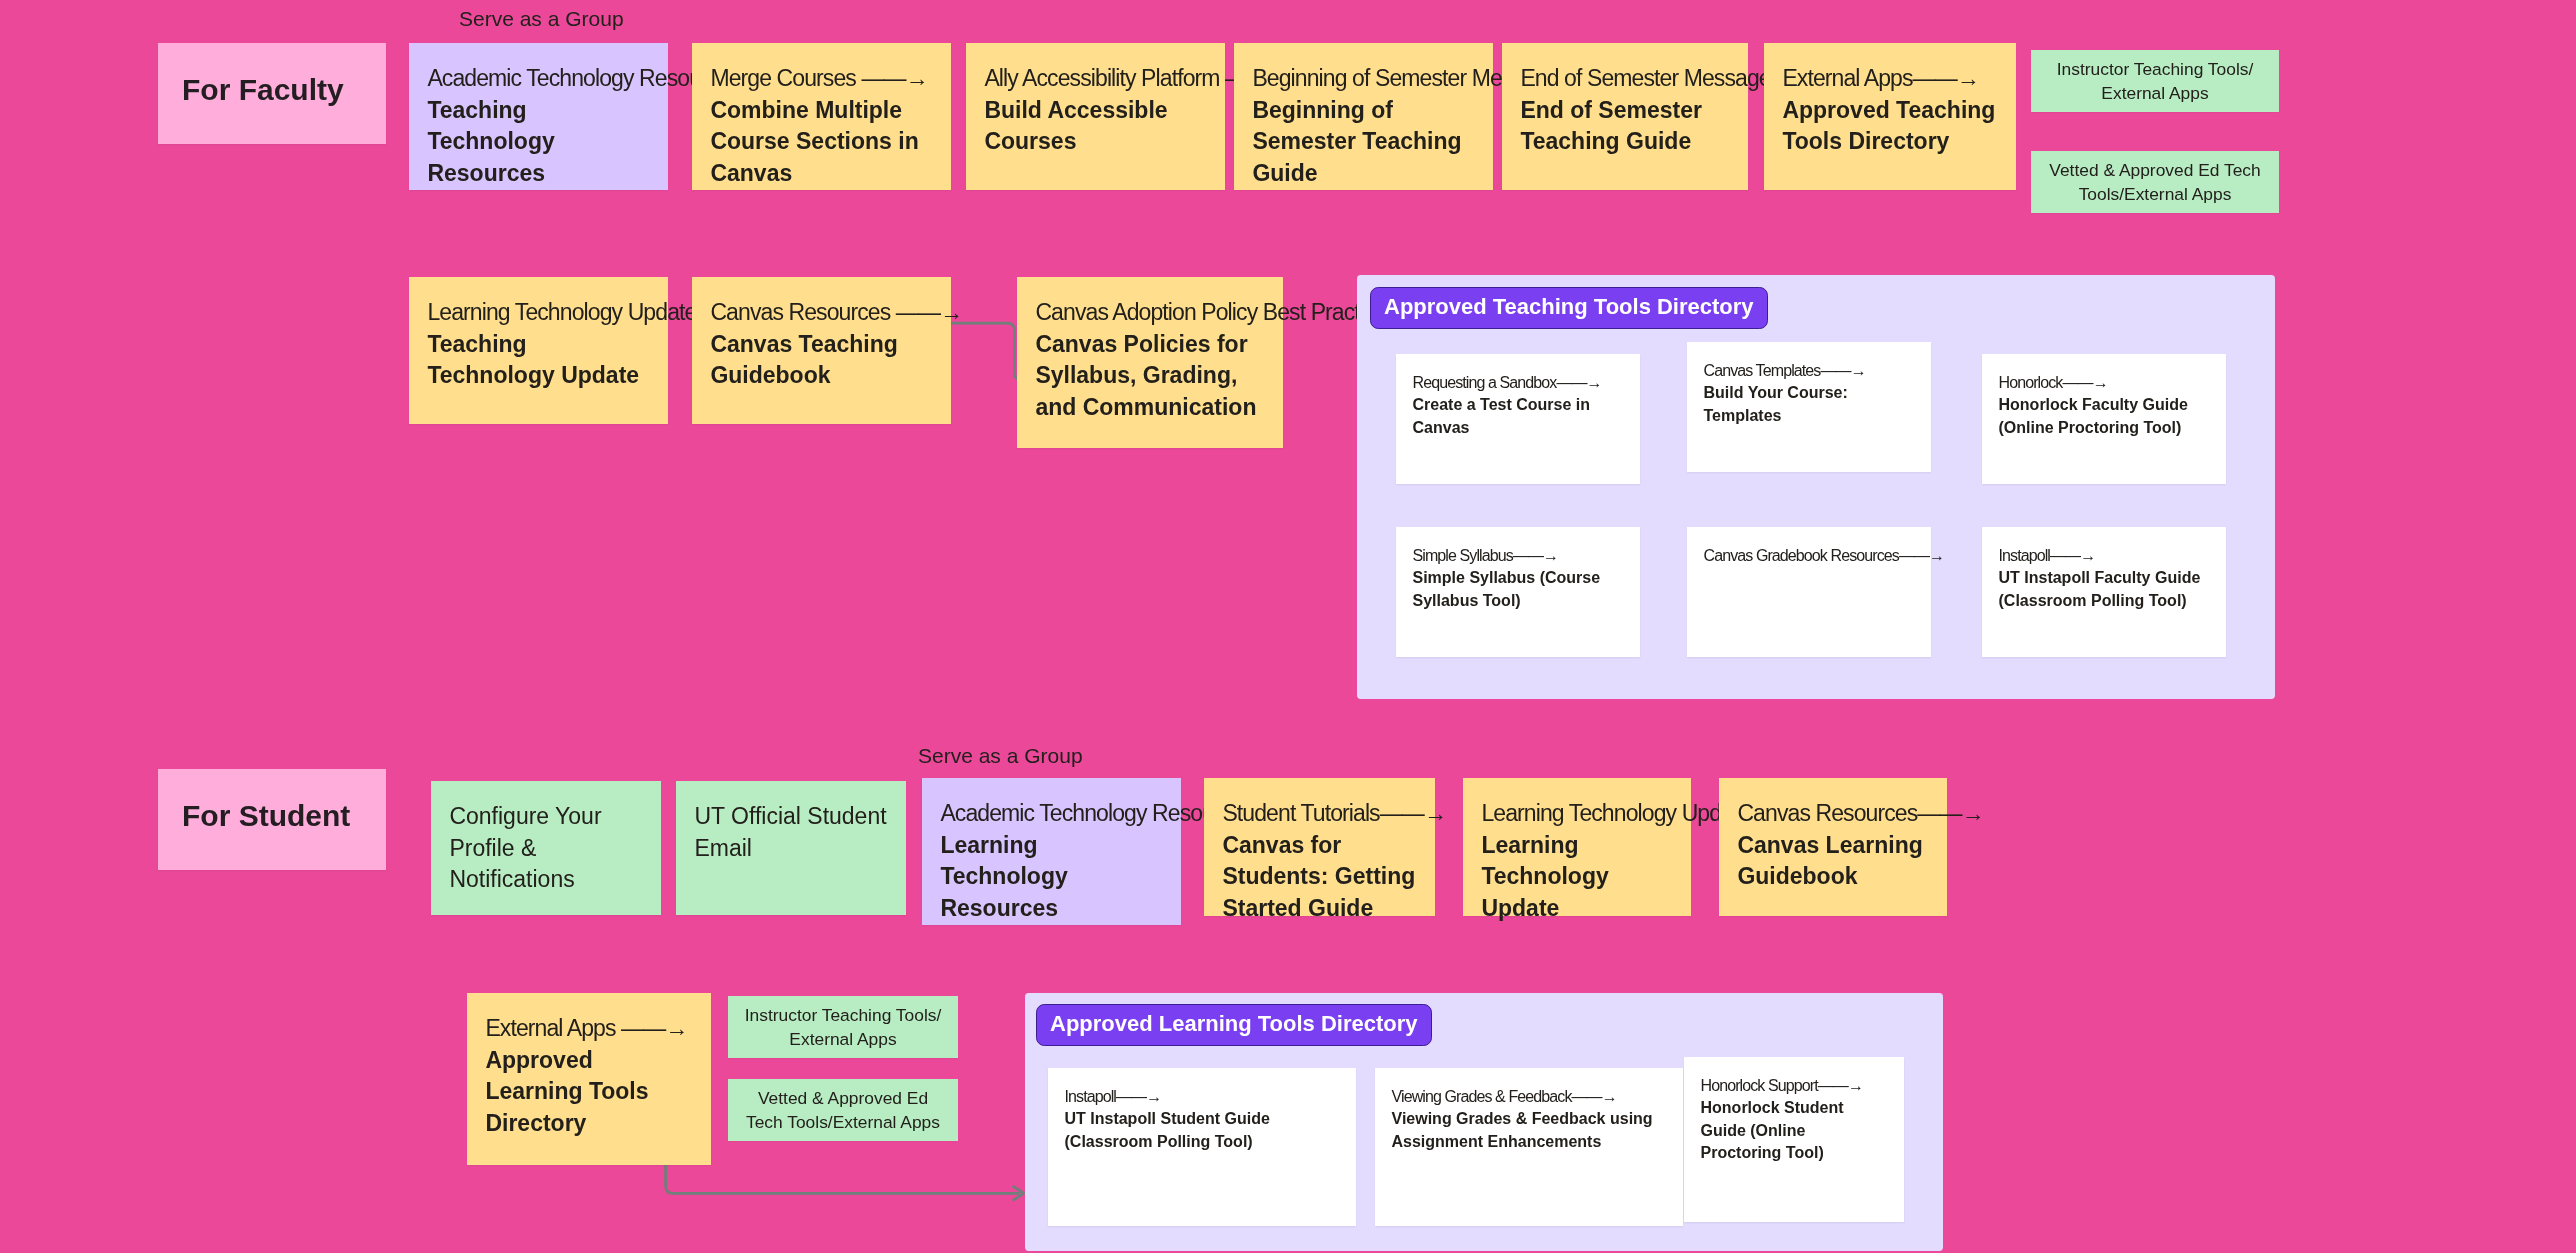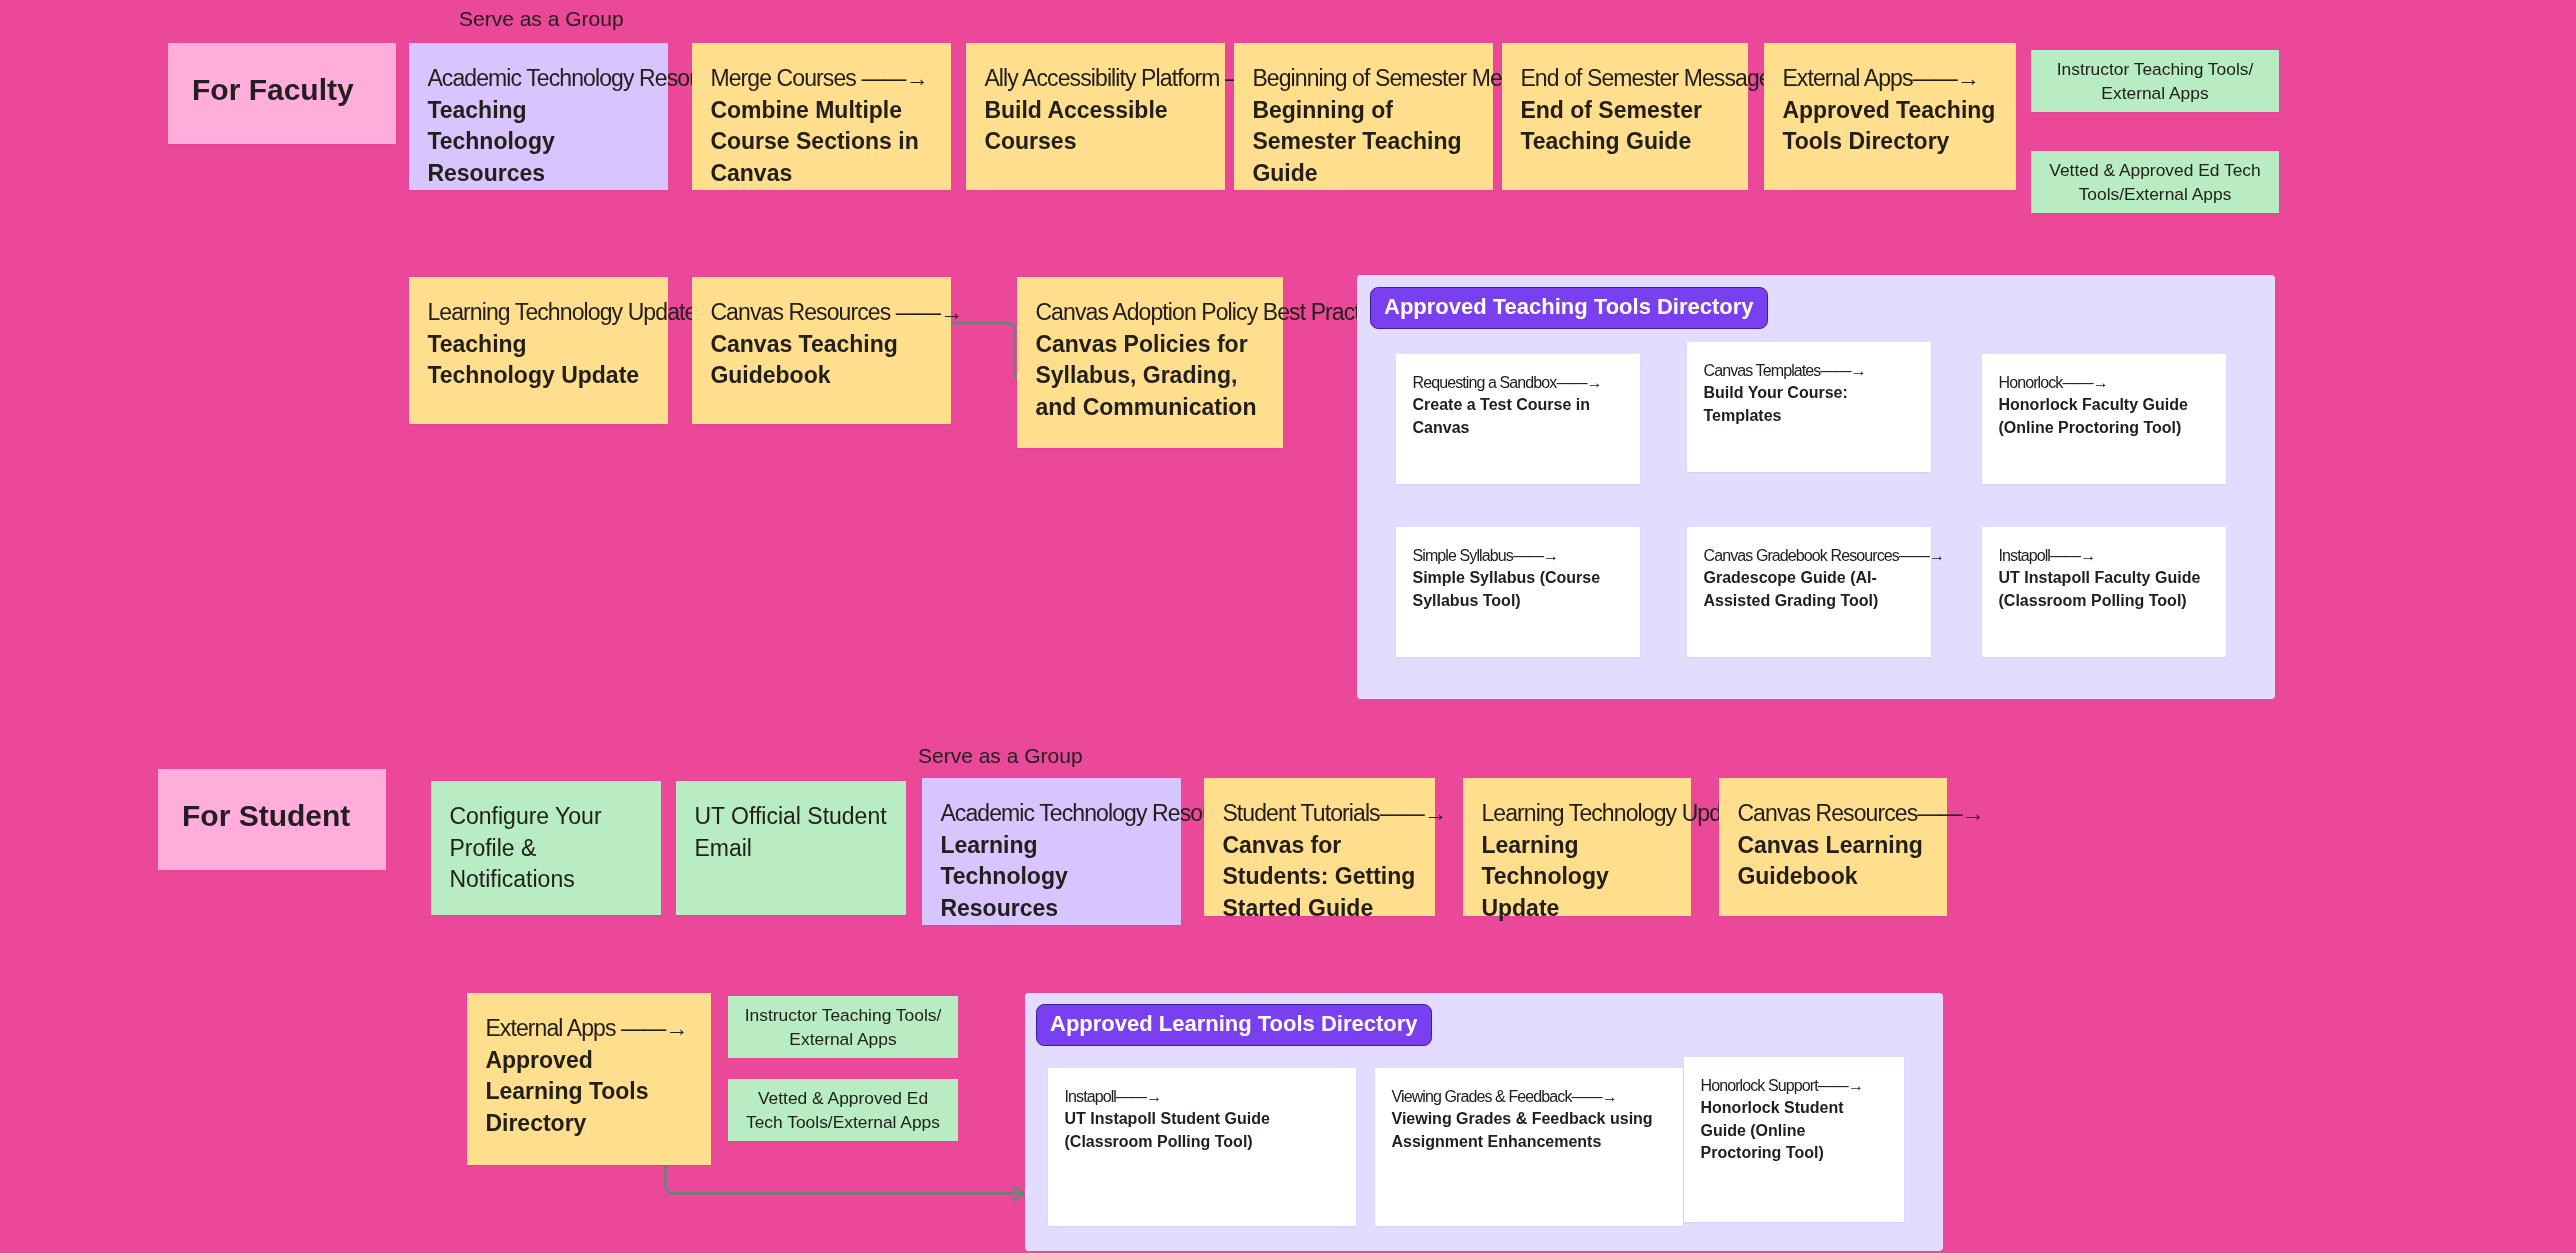--- a/index.html
+++ b/index.html
@@ -108,21 +108,21 @@
     <path d="M1160,406 L1172,414 L1160,422" fill="none" stroke="#6f7f7a" stroke-width="3"></path>
   </svg>
 
   <svg class="conn" style="left:0;top:0;width:2576px;height:1253px" viewBox="0 0 2806 1365" width="2576" height="1253">
     <path d="M725,1234 L725,1292 Q725,1300 733,1300 L1110,1300" fill="none" stroke="#6f7f7a" stroke-width="3"></path>
     <path d="M1103,1292 L1115,1300 L1103,1308" fill="none" stroke="#6f7f7a" stroke-width="3"></path>
   </svg>
 
   <div class="group-label" style="left:459px;top:7.3px;">Serve as a Group</div>
 
-  <div class="card c-pink section-title" style="left:168px;top:43px;width:228px;height:101px;">
+  <div class="card c-pink section-title" style="left:158px;top:43px;width:228px;height:101px;">
     <span>For Faculty</span>
   </div>
 
   <div class="card c-purple" style="left:409px;top:43px;width:259px;height:147px;">
     <div class="lead arrow-long">Academic Technology Resources ——→</div>
     <div class="strong">Teaching Technology Resources</div>
   </div>
 
   <div class="card c-yellow" style="left:692px;top:43px;width:259px;height:147px;">
     <div class="lead arrow-long">Merge Courses ——→</div>
@@ -182,21 +182,20 @@
     <div class="lead arrow-long">Honorlock——→</div>
     <div class="strong">Honorlock Faculty Guide (Online Proctoring Tool)</div>
   </div>
 
   <div class="tool-card" style="left:1396px;top:527px;width:244px;height:130px;">
     <div class="lead arrow-long">Simple Syllabus——→</div>
     <div class="strong">Simple Syllabus (Course Syllabus Tool)</div>
   </div>
   <div class="tool-card" style="left:1687px;top:527px;width:244px;height:130px;">
     <div class="lead arrow-long">Canvas Gradebook Resources——→</div>
-    <div class="strong">Gradescope Guide (AI-Assisted Grading Tool)</div>
   </div>
   <div class="tool-card" style="left:1982px;top:527px;width:244px;height:130px;">
     <div class="lead arrow-long">Instapoll——→</div>
     <div class="strong">UT Instapoll Faculty Guide (Classroom Polling Tool)</div>
   </div>
 
   <div class="group-label" style="left:918px;top:744px;">Serve as a Group</div>
 
   <div class="card c-green" style="left:431px;top:781px;width:230px;height:134px;">
     <div class="lead">Configure Your Profile &amp; Notifications</div>

